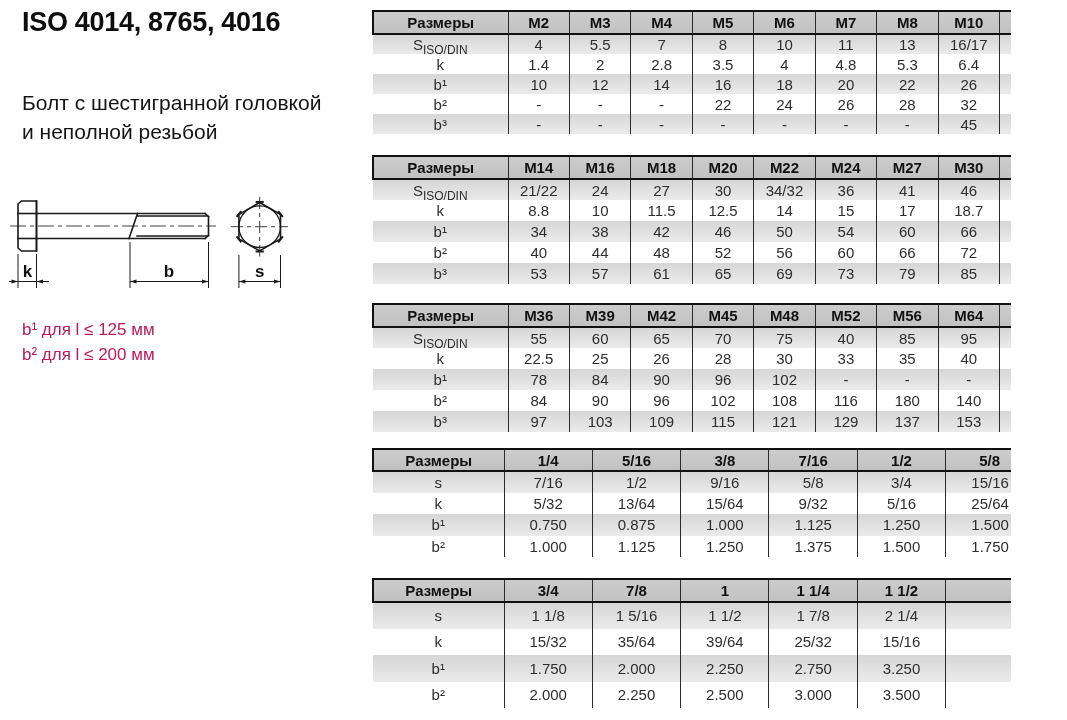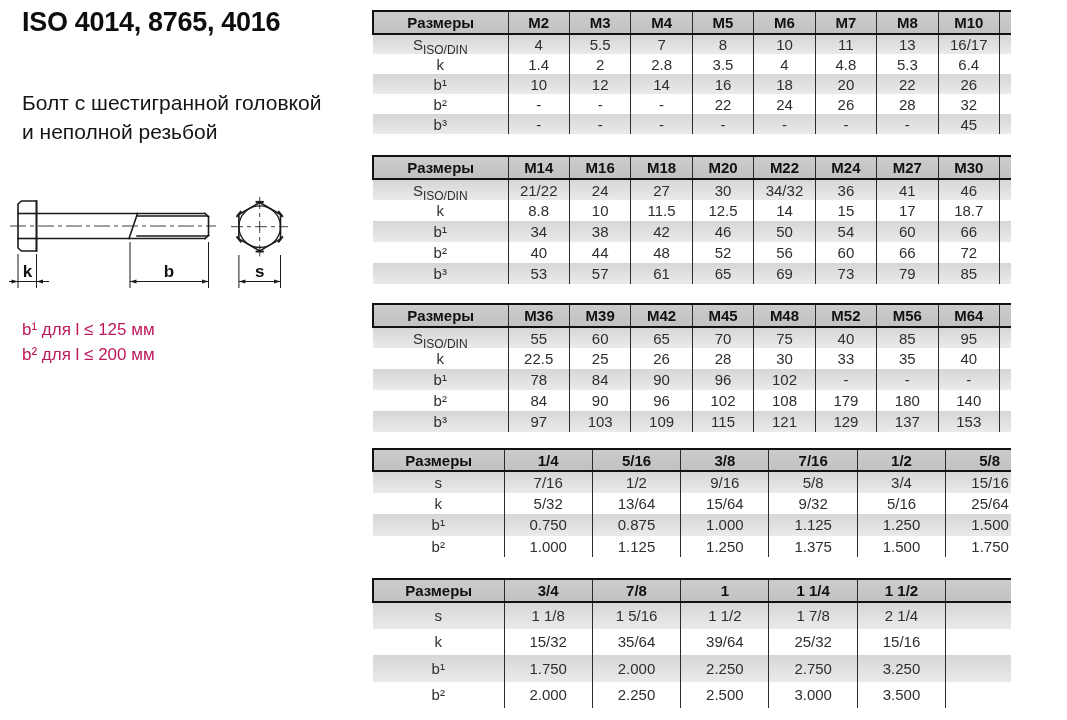--- a/index.html
+++ b/index.html
@@ -365,21 +365,21 @@
             <td>-</td>
             <td></td>
           </tr>
           <tr>
             <th>b²</th>
             <td>84</td>
             <td>90</td>
             <td>96</td>
             <td>102</td>
             <td>108</td>
-            <td>179</td>
+            <td>116</td>
             <td>180</td>
             <td>140</td>
             <td></td>
           </tr>
           <tr class="stripe">
             <th>b³</th>
             <td>97</td>
             <td>103</td>
             <td>109</td>
             <td>115</td>

